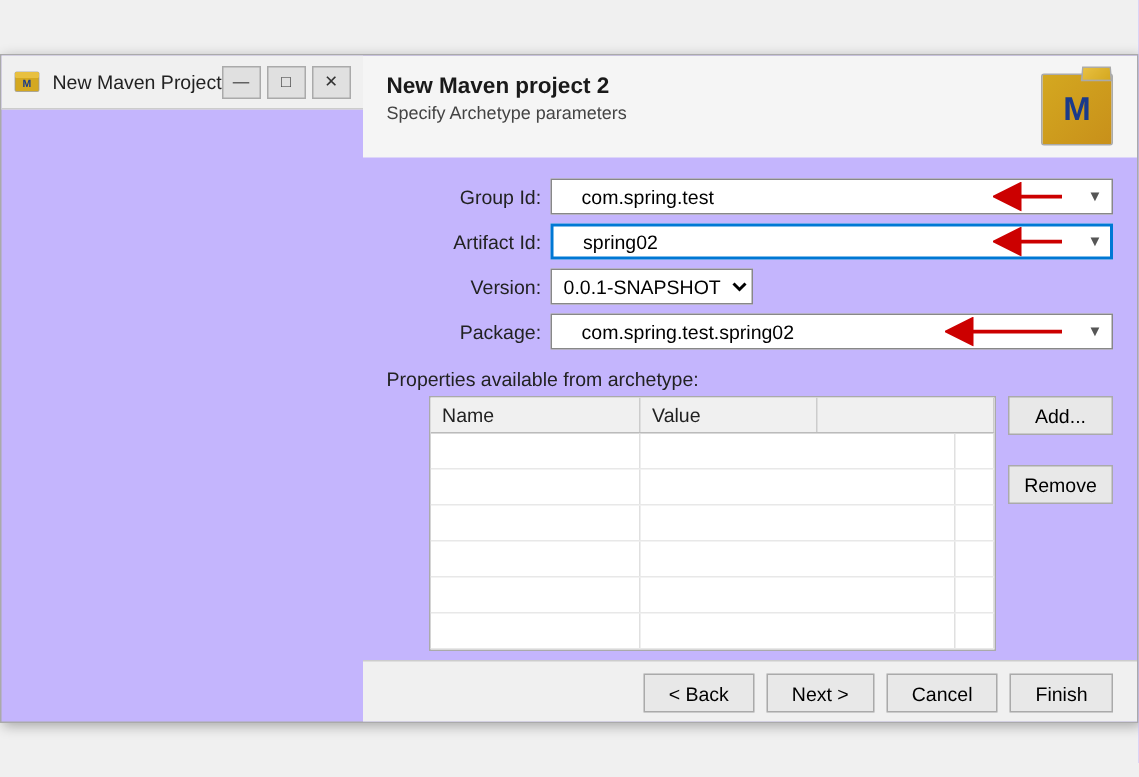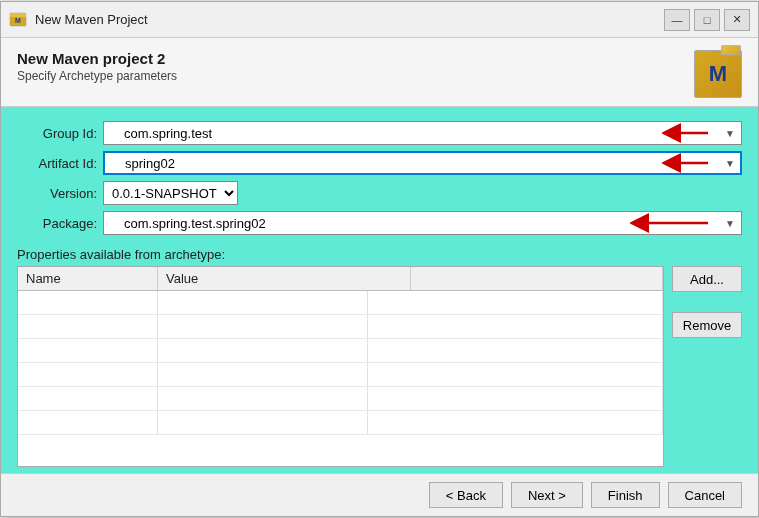--- a/index.html
+++ b/index.html
@@ -8,25 +8,24 @@
       font-size: 13px;
       background: #f0f0f0;
       display: flex;
       justify-content: center;
       align-items: center;
       width: 759px;
       height: 518px;
     }
     .window {
       width: 759px;
-      height: 516px;
-      background: #5eead4;
-      border: 1px solid #aaa;
-      display: flex;
-      flex-direction: column;
+      height: 446px;
+      background: #c4b5fd;
+      border: 1px solid #aaa;
+      display: flex;
       box-shadow: 2px 2px 8px rgba(0,0,0,0.3);
     }
     .titlebar {
       background: #f0f0f0;
       border-bottom: 1px solid #ccc;
       height: 36px;
       display: flex;
       align-items: center;
       padding: 0 8px;
       flex-shrink: 0;
@@ -114,20 +113,21 @@
       height: 1px;
       background: #ccc;
       margin: 0 0 8px 0;
     }
 
     .form-section {
       padding: 6px 16px;
       display: flex;
       flex-direction: column;
       gap: 6px;
+      margin-left: 23px;
     }
     .form-row {
       display: flex;
       align-items: center;
       gap: 6px;
     }
     .form-label {
       width: 80px;
       text-align: right;
       font-size: 13px;
@@ -193,20 +193,21 @@
       display: flex;
       gap: 0;
     }
     .table-wrap {
       flex: 1;
       border: 1px solid #aaa;
       background: white;
       overflow: hidden;
       display: flex;
       flex-direction: column;
+      margin-left: 28px;
     }
     .table-header {
       display: flex;
       background: #f0f0f0;
       border-bottom: 1px solid #bbb;
     }
     .table-col-header {
       padding: 4px 8px;
       font-size: 13px;
       font-weight: normal;
@@ -416,17 +417,17 @@
         <div class="table-buttons">
           <button class="table-btn">Add...</button>
           <button class="table-btn">Remove</button>
         </div>
       </div>
     </div>
 
     <div class="footer">
       <button class="footer-btn">&lt; Back</button>
       <button class="footer-btn">Next &gt;</button>
+      <button class="footer-btn">Cancel</button>
       <button class="footer-btn">Finish</button>
-      <button class="footer-btn">Cancel</button>
     </div>
   </div>
 </div>
 
 </body></html>

